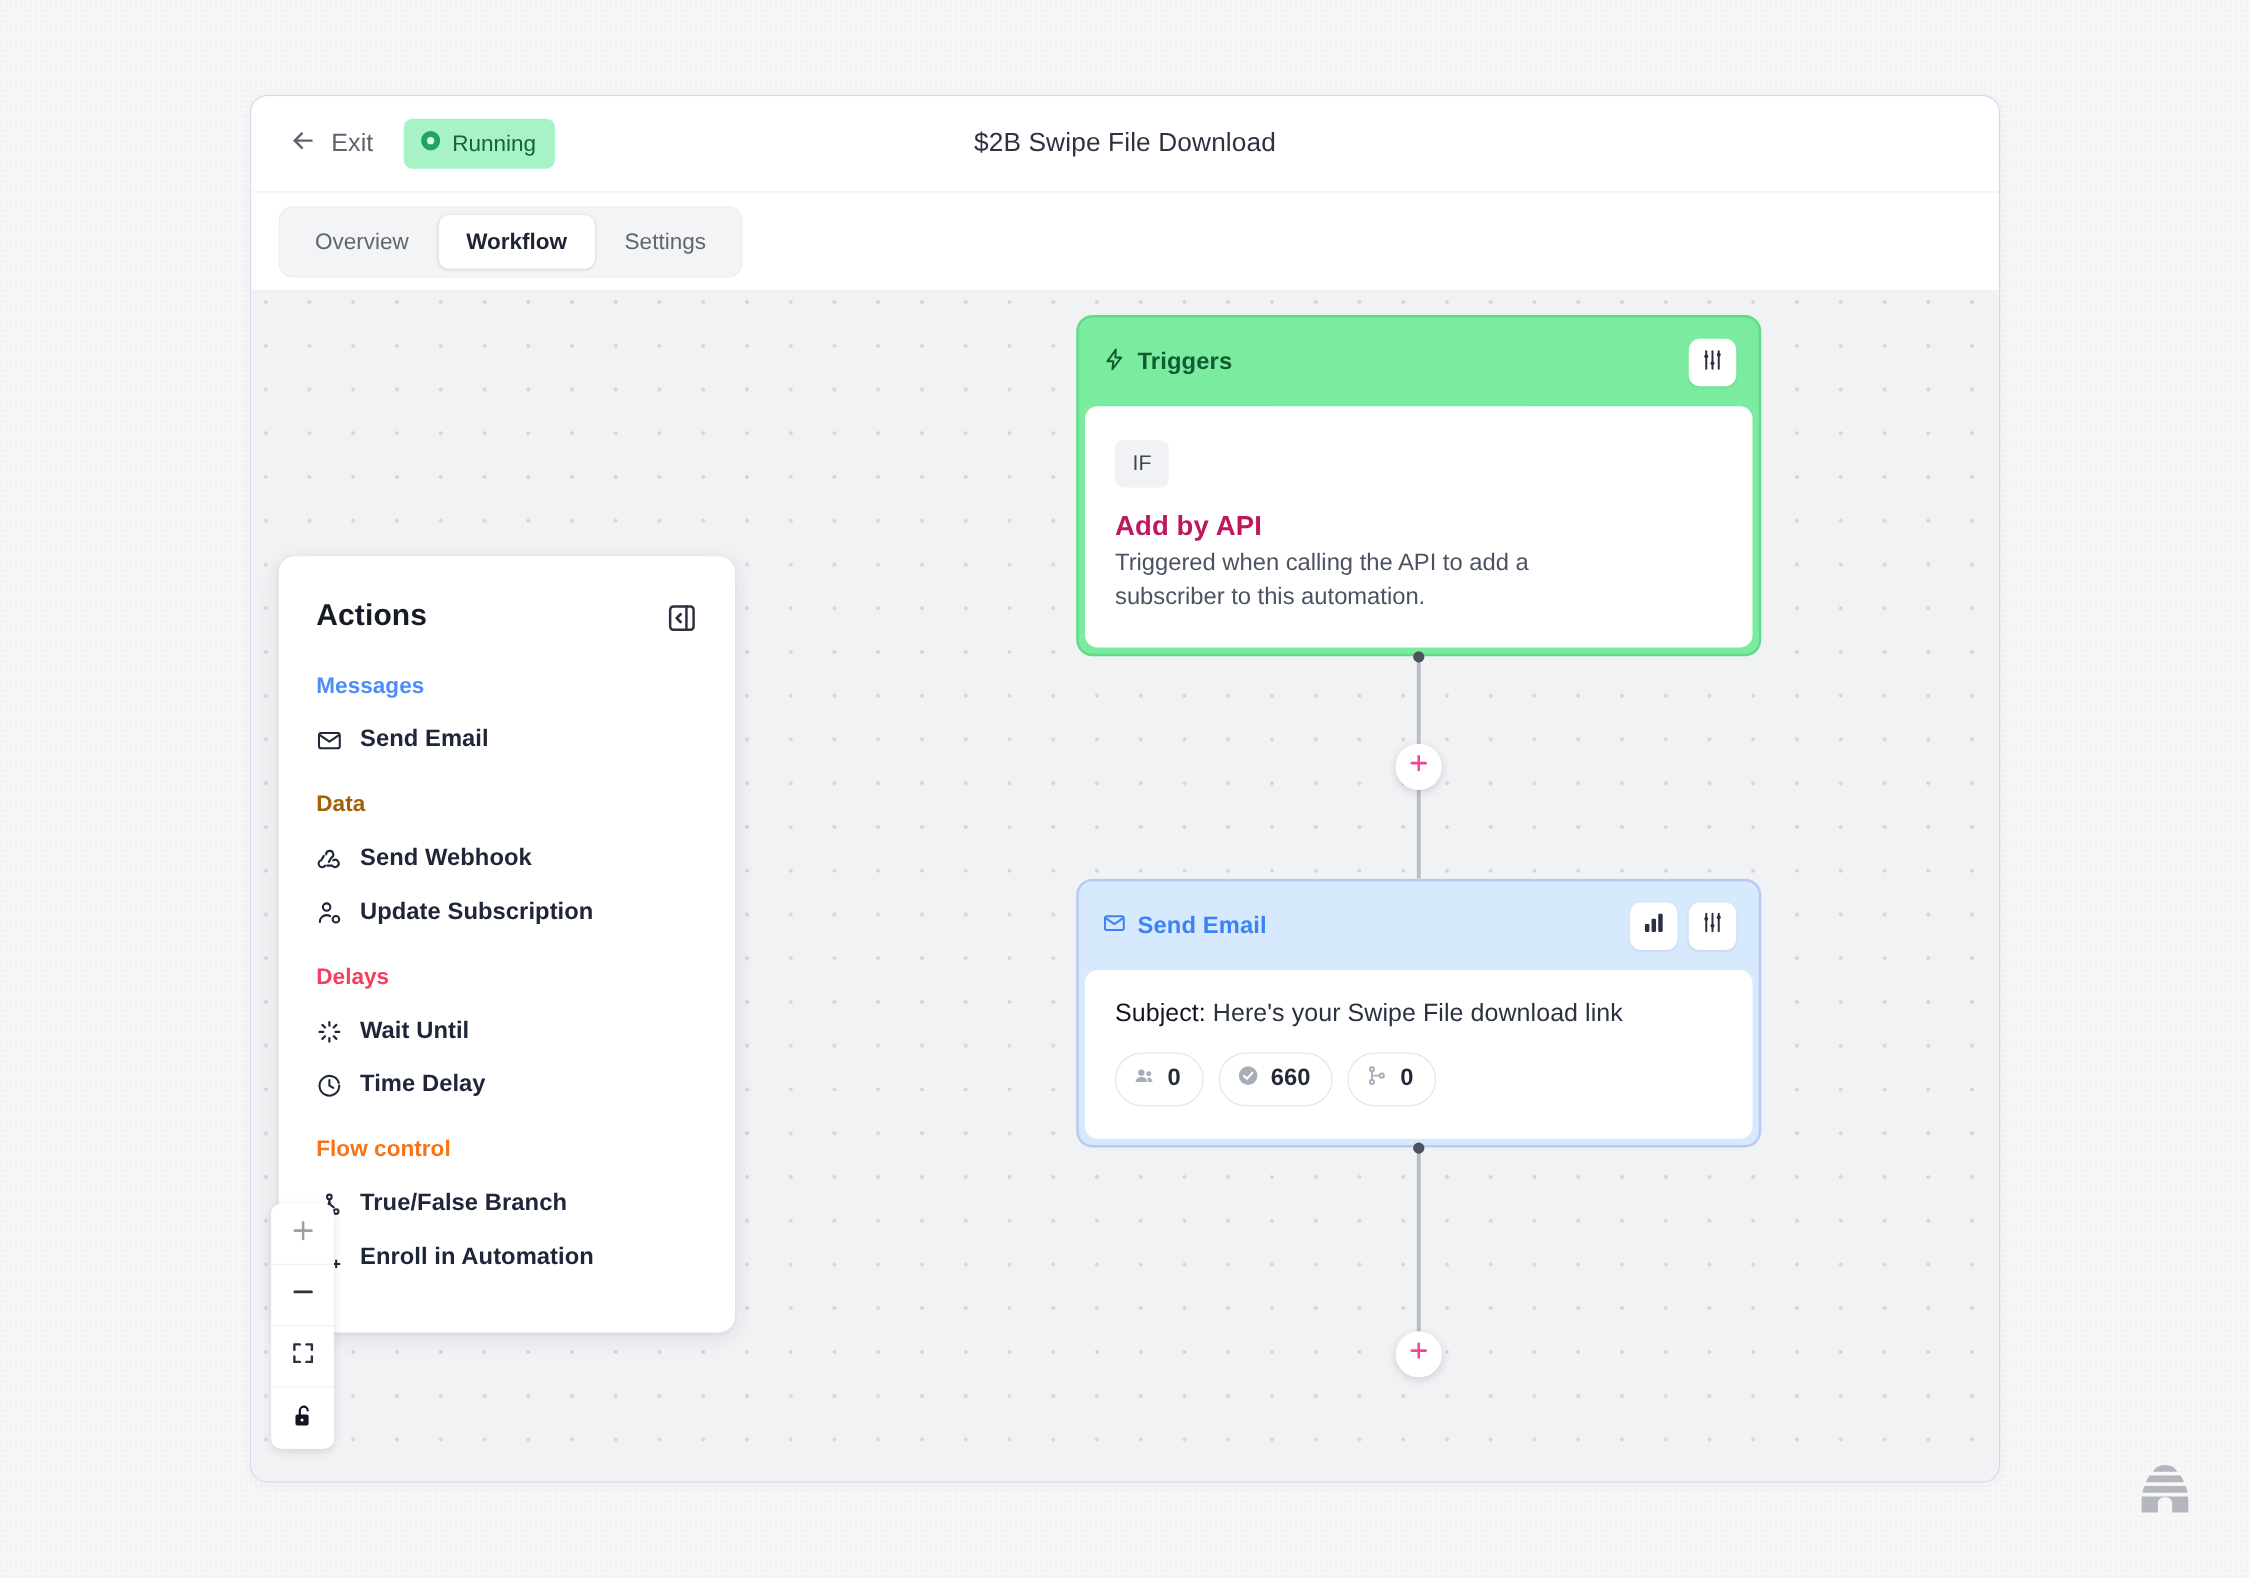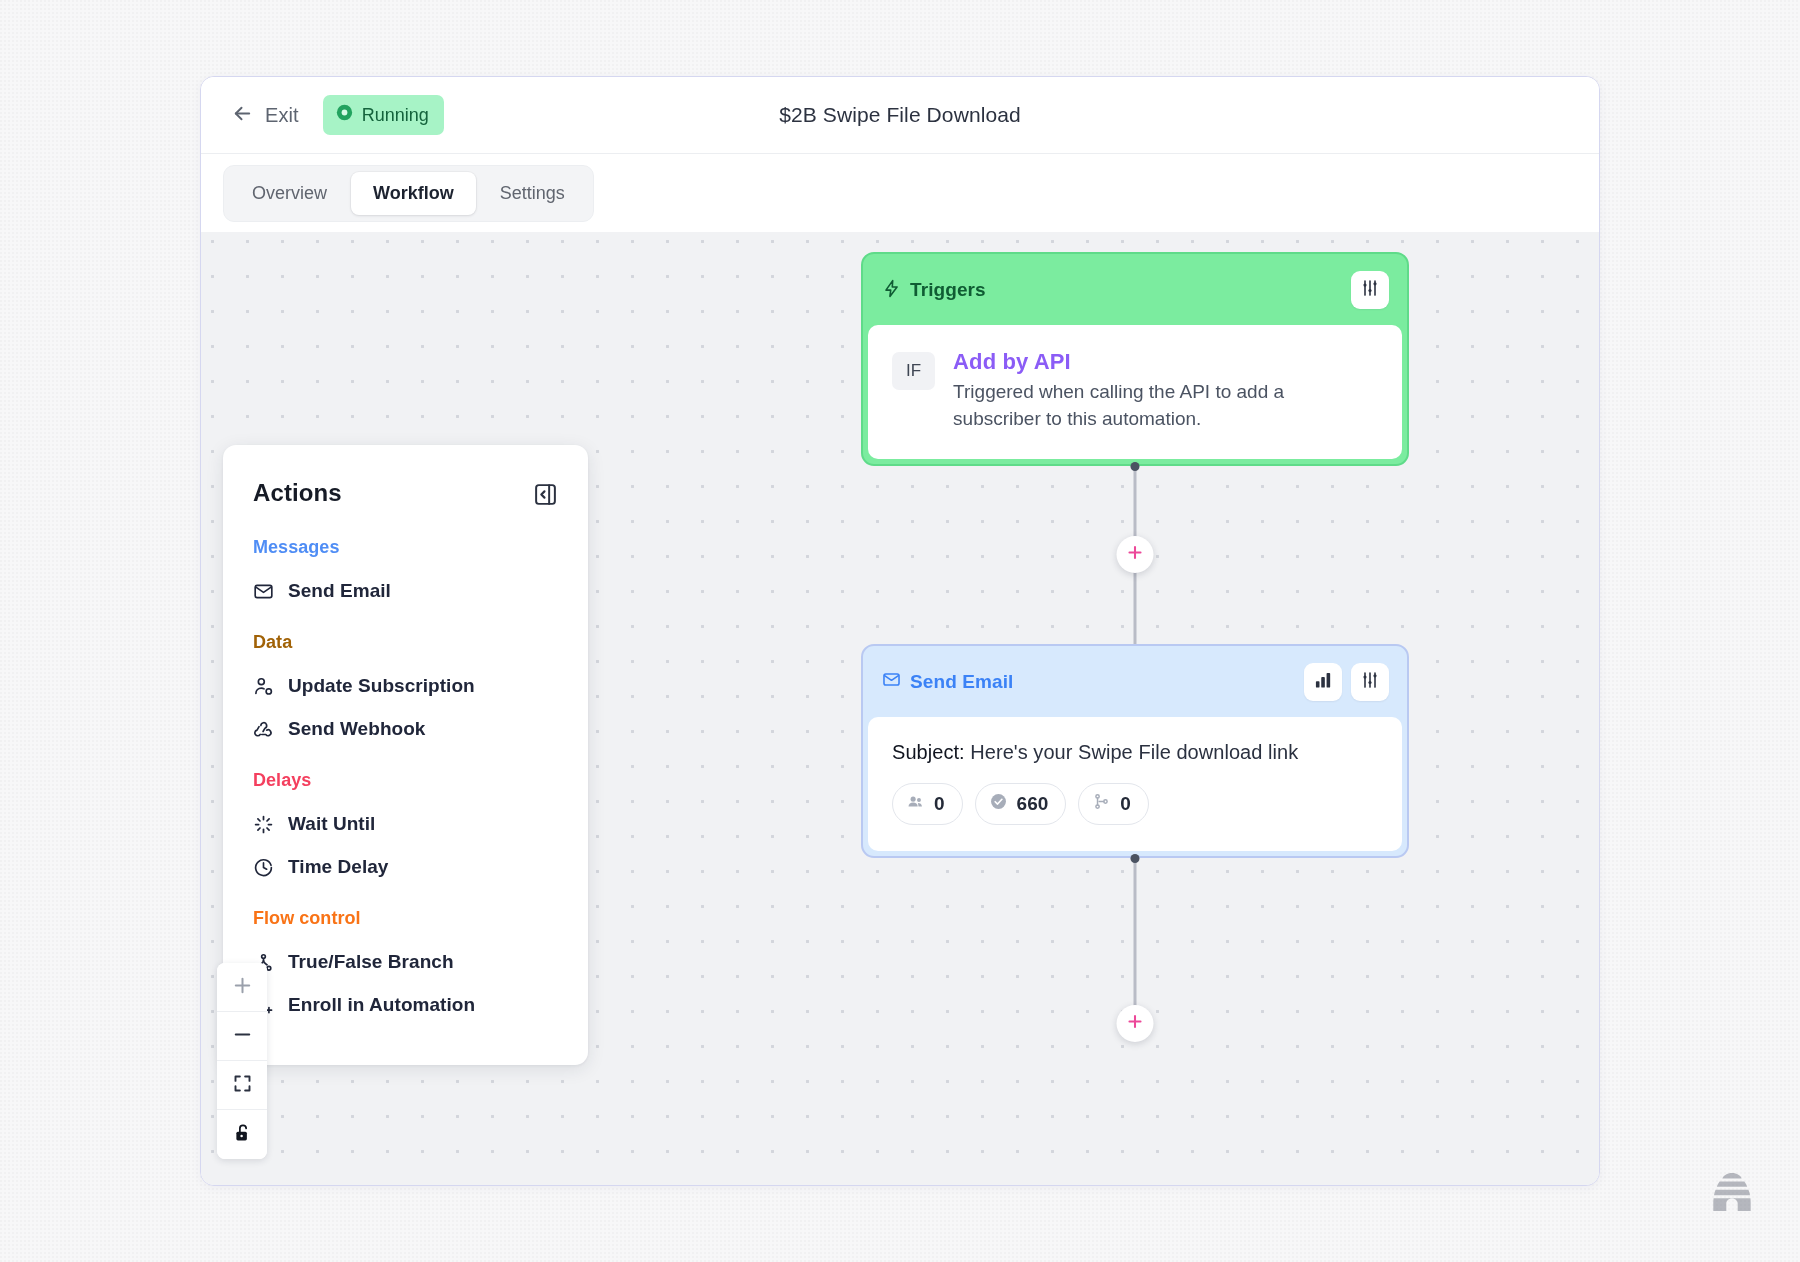--- a/index.html
+++ b/index.html
@@ -258,35 +258,35 @@
     cursor: pointer;
     box-shadow: 0 1px 2px rgba(20,24,40,0.06);
   }
 
   .node-body {
     background: #ffffff;
     border-radius: 10px;
     padding: 24px 26px 26px 24px;
   }
 
-  .trigger-row { display: flex; gap: 18px; align-items: flex-start; }
+  .trigger-row { display: flex; gap: 18px; align-items: flex-start; flex-direction: column; }
   .if-chip {
     flex: 0 0 auto;
     background: #f1f2f5;
     color: #3f4654;
     border-radius: 7px;
     font-size: 17px;
     padding: 9px 14px;
     font-weight: 500;
     margin-top: 3px;
   }
   .trigger-name {
     font-size: 22px;
     font-weight: 700;
-    color: #8b5cf6;
+    color: #be185d;
     margin-bottom: 4px;
     letter-spacing: 0.1px;
   }
   .trigger-desc {
     font-size: 19px;
     color: #4b5362;
     line-height: 1.42;
     max-width: 400px;
   }
 
@@ -425,38 +425,38 @@
           <span>Send Email</span>
         </div>
       </div>
 
       <div class="group-block">
         <div class="group-label group-data">Data</div>
 
         <div class="action-item">
           <span class="ico">
             <svg width="21" height="21" viewBox="0 0 24 24" fill="none" stroke="#20263a" stroke-width="1.9" stroke-linecap="round" stroke-linejoin="round">
+              <path d="M9 7.5a3.3 3.3 0 1 1 4.7 3l-2.2 3.8"></path>
+              <path d="M15.6 12.8a3.3 3.3 0 1 1-1 4.9H10"></path>
+              <path d="M8.2 17.7a3.3 3.3 0 1 1-3.6-5l2.3-3.9"></path>
+            </svg>
+          </span>
+          <span>Send Webhook</span>
+        </div>
+
+        <div class="action-item">
+          <span class="ico">
+            <svg width="21" height="21" viewBox="0 0 24 24" fill="none" stroke="#20263a" stroke-width="1.9" stroke-linecap="round" stroke-linejoin="round">
               <circle cx="9.5" cy="6.5" r="3.4"></circle>
               <path d="M3.3 20c0-3.6 2.8-6.2 6.2-6.2 1.2 0 2.3.3 3.2.9"></path>
               <circle cx="18" cy="17.6" r="3"></circle>
               <path d="M18 14.6v0"></path>
             </svg>
           </span>
           <span>Update Subscription</span>
-        </div>
-
-        <div class="action-item">
-          <span class="ico">
-            <svg width="21" height="21" viewBox="0 0 24 24" fill="none" stroke="#20263a" stroke-width="1.9" stroke-linecap="round" stroke-linejoin="round">
-              <path d="M9 7.5a3.3 3.3 0 1 1 4.7 3l-2.2 3.8"></path>
-              <path d="M15.6 12.8a3.3 3.3 0 1 1-1 4.9H10"></path>
-              <path d="M8.2 17.7a3.3 3.3 0 1 1-3.6-5l2.3-3.9"></path>
-            </svg>
-          </span>
-          <span>Send Webhook</span>
         </div>
       </div>
 
       <div class="group-block">
         <div class="group-label group-delays">Delays</div>
 
         <div class="action-item">
           <span class="ico">
             <svg width="21" height="21" viewBox="0 0 24 24" stroke="#20263a" stroke-width="2" stroke-linecap="round">
               <line x1="12" y1="3" x2="12" y2="6.4"></line>

